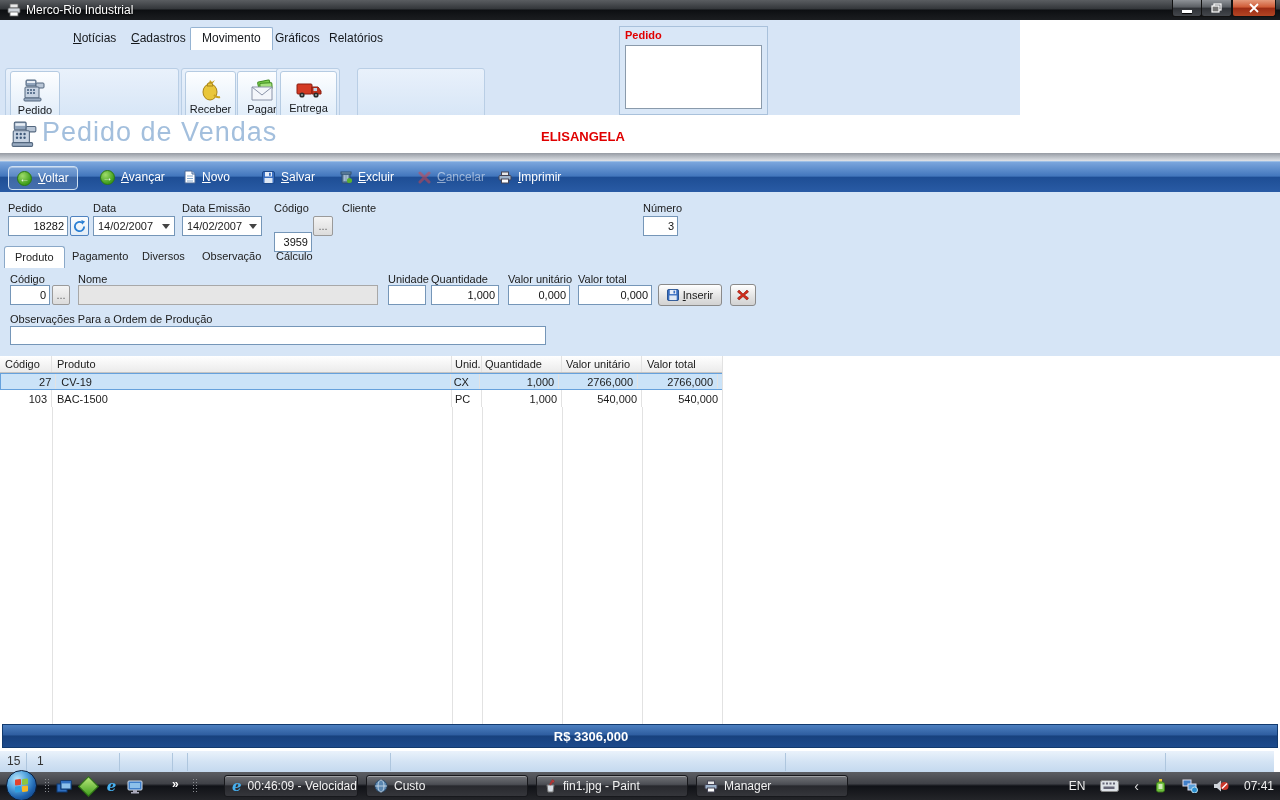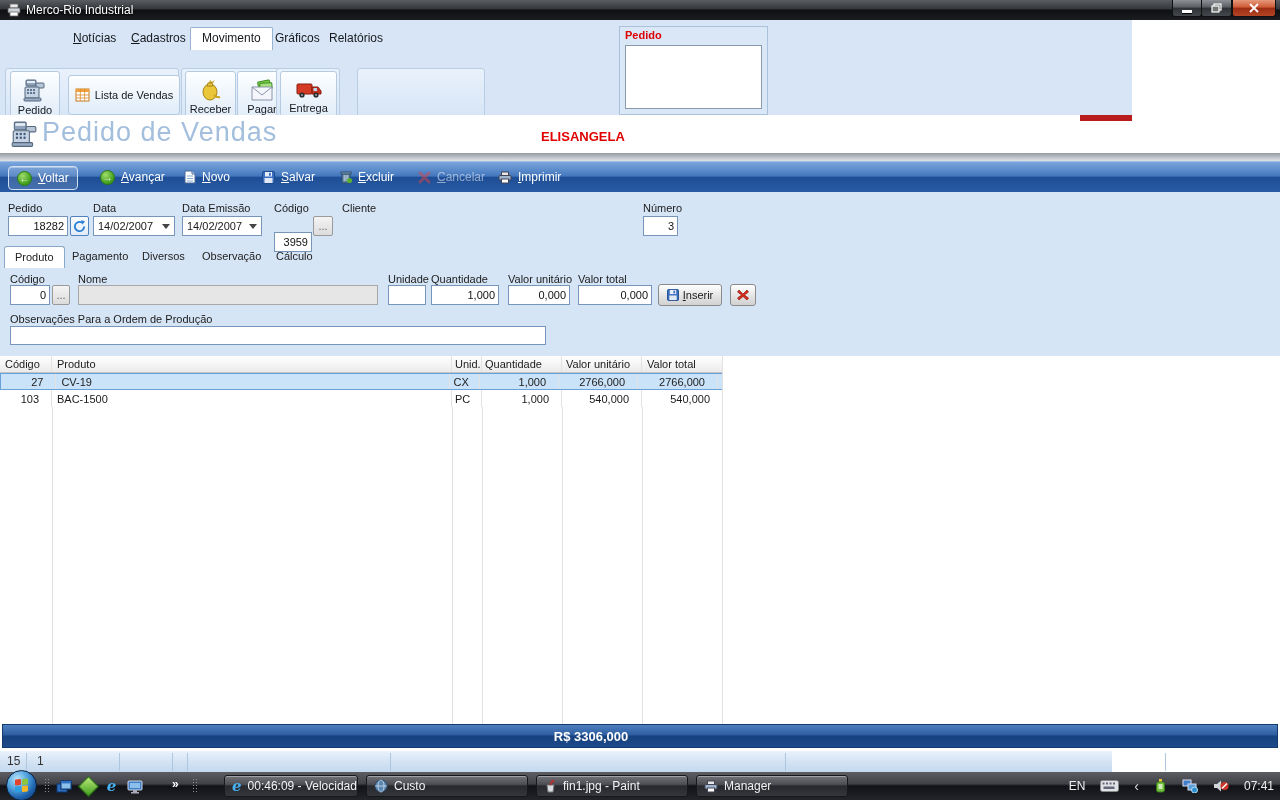--- a/index.html
+++ b/index.html
@@ -8,21 +8,21 @@
   .abs{position:absolute}
   
   .titlebar{left:0;top:0;width:1280px;height:20px;
     background:linear-gradient(180deg,#5a5d61 0%,#33363a 45%,#0d0f12 50%,#1b1d20 100%);}
   .titlebar .ttext{position:absolute;left:26px;top:3px;color:#fff;font-size:12px;text-shadow:0 1px 2px #000}
   .wbtn{position:absolute;top:0;height:16px;border:1px solid #111;border-top:none;
     border-radius:0 0 3px 3px;background:linear-gradient(180deg,#8e9297 0%,#5a5e63 45%,#2e3136 50%,#44474c 100%);
     display:flex;align-items:center;justify-content:center}
   .wbtn.close{background:linear-gradient(180deg,#e59a7c 0%,#cf5a36 45%,#9c2c14 50%,#b34524 100%)}
   
-  .ribbon{left:0;top:20px;width:1132px;height:95px;background:#d7e5f6;border-bottom:6px solid #b91c1c}
+  .ribbon{left:0;top:20px;width:1020px;height:95px;background:#d7e5f6;border-bottom:6px solid #b91c1c}
   .rtab{position:absolute;top:8px;height:20px;line-height:20px;padding:0 11px;font-size:12px;color:#15181c}
   .rtab.active{background:#fff;border:1px solid #95b3d2;border-bottom:none;border-radius:2px 2px 0 0;top:7px;height:22px}
   .rgroup{position:absolute;top:48px;height:60px;border:1px solid #b9cee5;border-radius:3px;
     background:linear-gradient(180deg,#e9f1fb 0%,#d9e7f7 70%,#cfe0f3 100%)}
   .rglabel{position:absolute;left:0;right:0;bottom:1px;text-align:center;font-size:11px;color:#7d92ac}
   .rbtn{position:absolute;border:1px solid #b5cbe2;border-radius:3px;
     background:linear-gradient(180deg,#fdfeff 0%,#eef5fc 50%,#dfecf9 100%);
     display:flex;align-items:center;justify-content:center;font-size:11px;color:#15181c;gap:5px}
   .rbtn.stack{flex-direction:column;gap:2px;padding-top:3px}
   .pedpanel{position:absolute;left:619px;top:6px;width:147px;height:87px;border:1px solid #a9c1db;background:#d9e7f7}
@@ -59,29 +59,29 @@
   .disabledtb{background:#e6e6e6;border-color:#a8a8a8}
   .pushbtn{position:absolute;height:22px;box-sizing:border-box;border:1px solid #8a8a8a;border-radius:3px;
     background:linear-gradient(180deg,#ffffff,#e2e2e2 60%,#d2d2d2);display:flex;align-items:center;justify-content:center;gap:4px;font-size:11px}
   
   .tablearea{left:0;top:356px;width:1280px;height:368px;background:#fff}
   .thead{position:absolute;left:0;top:0;width:723px;height:16px;
     background:linear-gradient(180deg,#ffffff,#ebebeb);border-bottom:1px solid #c4c4c4;display:flex}
   .trow{position:absolute;left:0;width:723px;height:17px;display:flex;align-items:center}
   .trow.sel{background:#cbe3f8;outline:1px solid #66a1dc;outline-offset:-1px}
   .tc{height:100%;box-sizing:border-box;border-right:1px solid #e2e2e2;display:flex;align-items:center;font-size:11px;overflow:hidden;white-space:nowrap}
-  .tc.r{justify-content:flex-end;padding-right:12px}
+  .tc.r{justify-content:flex-end;padding-right:4px}
   .tc.l{padding-left:5px}
   .vline{position:absolute;width:1px;background:#e2e2e2}
   
   .footerbar{left:2px;top:724px;width:1276px;height:24px;
     background:linear-gradient(180deg,#4d80c0 0%,#2e5da0 45%,#17417e 50%,#1d4a8c 100%);
     border:1px solid #123a6e;box-sizing:border-box;color:#fff;font-weight:bold;font-size:13px;
     display:flex;align-items:center;justify-content:center}
-  .statusbar{left:0;top:750px;width:1112px;height:22px;
+  .statusbar{left:0;top:750px;width:1274px;height:22px;
     background:linear-gradient(180deg,#eaf2fb 0%,#d3e3f4 50%,#c3d8ee 100%);border-top:1px solid #fff}
   .sdiv{position:absolute;top:2px;bottom:2px;width:1px;background:#aec6de}
   .scell{position:absolute;top:3px;font-size:12px;color:#333}
   
   .taskbar{left:0;top:772px;width:1280px;height:28px;
     background:linear-gradient(180deg,#5c5e63 0%,#3f4147 42%,#101217 50%,#242529 100%)}
   .orb{position:absolute;left:6px;top:-2px;width:31px;height:31px;border-radius:50%;
     background:radial-gradient(circle at 35% 28%,#b9e4fa 0%,#55a6e0 35%,#1e62ad 65%,#0a2f63 100%);
     border:1px solid #0a2040;box-sizing:border-box;display:flex;align-items:center;justify-content:center}
   .flag{width:13px;height:13px;display:grid;grid-template-columns:6px 6px;grid-template-rows:6px 6px;gap:1px;transform:skewY(-4deg)}
@@ -143,28 +143,20 @@
           <circle cx="6" cy="12" r="1" fill="#3f5a7a"></circle>
             <circle cx="9" cy="12" r="1" fill="#3f5a7a"></circle>
             <circle cx="12" cy="12" r="1" fill="#3f5a7a"></circle>
           <circle cx="6" cy="15" r="1" fill="#3f5a7a"></circle>
             <circle cx="9" cy="15" r="1" fill="#3f5a7a"></circle>
             <circle cx="12" cy="15" r="1" fill="#3f5a7a"></circle>
           <rect x="2" y="20" width="17" height="3" rx="1" fill="#9aacc2" stroke="#53677f"></rect>
         </svg>
         <span>Pedido</span>
       </div>
-      <div class="rbtn" style="left:62px;top:6px;width:110px;height:38px">
-        <svg width="15" height="14" viewBox="0 0 15 14">
-          <rect x="1" y="1" width="13" height="12" fill="#fff" stroke="#c87a1e"></rect>
-          <rect x="1" y="1" width="13" height="3" fill="#f2a23c"></rect>
-          <path d="M5.3 1 V13 M9.7 1 V13 M1 7 H14 M1 10 H14" stroke="#d88a28" stroke-width="0.8"></path>
-        </svg>
-        <span>Lista de Vendas</span>
-      </div>
       <div class="rglabel">Vendas</div>
     </div>
 
     <div class="rgroup" style="left:181px;width:106px">
       <div class="rbtn stack" style="left:3px;top:2px;width:49px;height:44px">
         <svg width="22" height="22" viewBox="0 0 22 22">
           <path d="M9 4 L13 4 L15 1 L12 3 L10 1 Z" fill="#caa21e"></path>
           <ellipse cx="10" cy="13" rx="7" ry="8" fill="#e9c63a" stroke="#a8841a"></ellipse>
           <path d="M8 4 h4 l1 3 h-6 z" fill="#e9c63a" stroke="#a8841a"></path>
           <path d="M14 16 q3 3 6 2" stroke="#caa21e" stroke-width="2" fill="none"></path>

